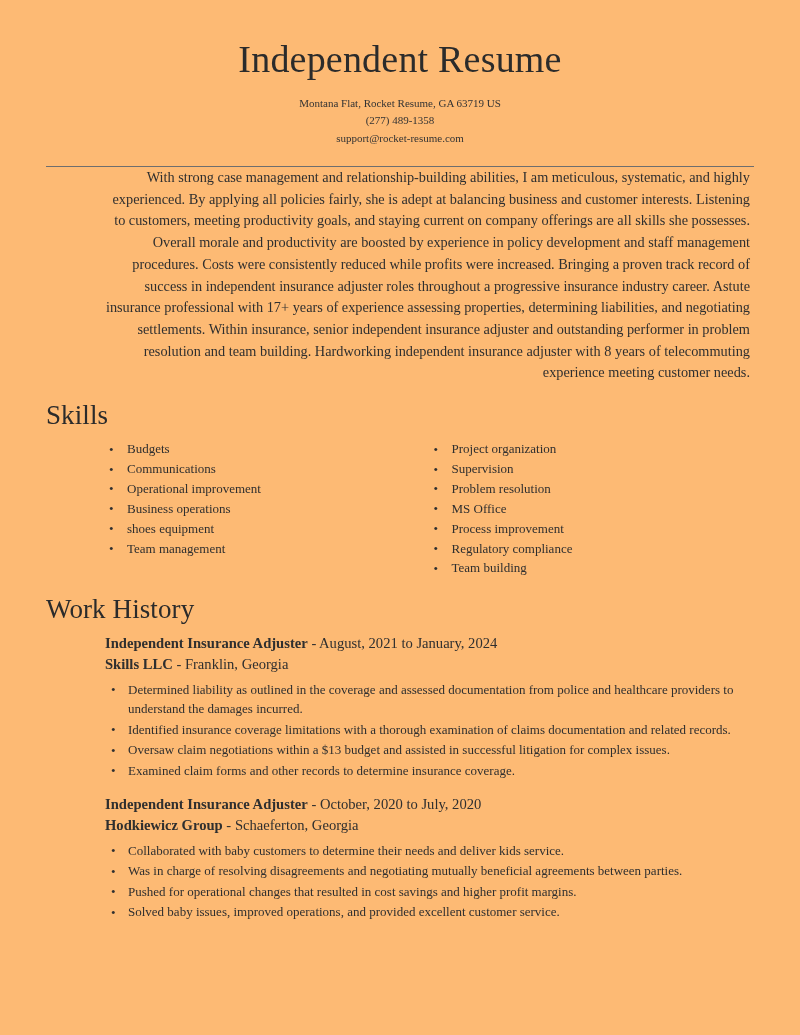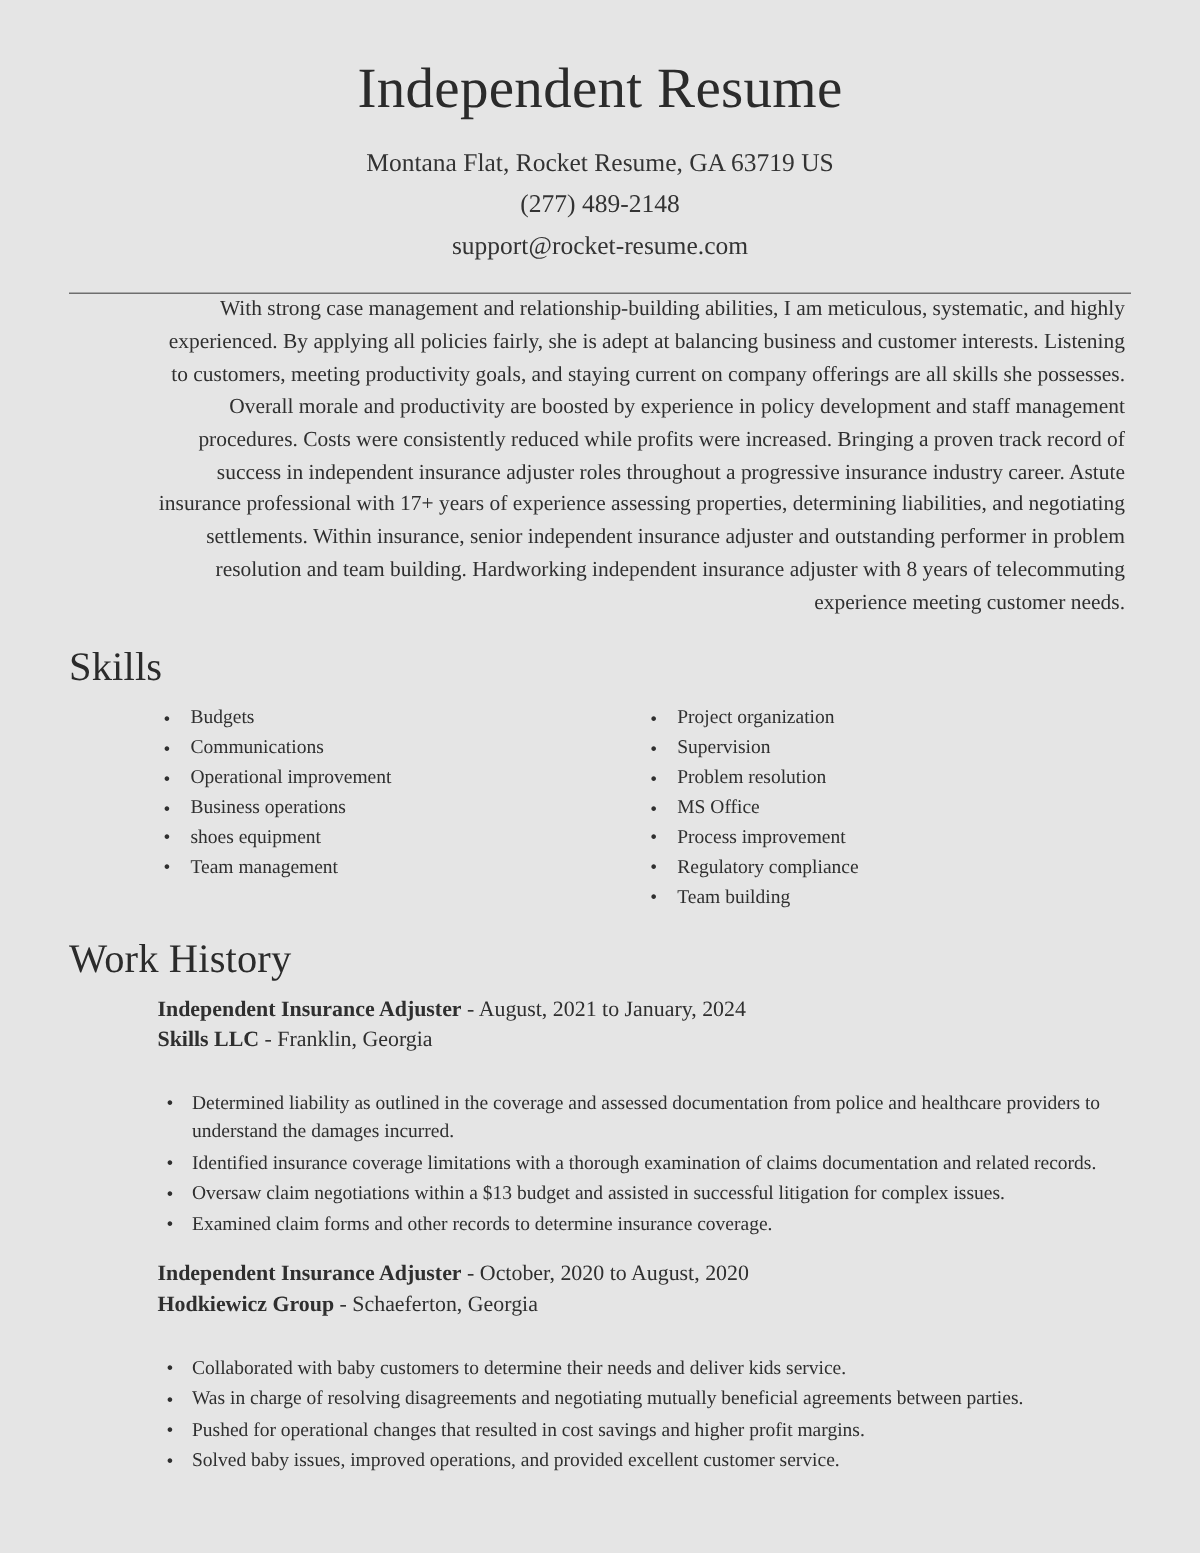--- a/index.html
+++ b/index.html
@@ -13,38 +13,38 @@
     font-family: "Liberation Serif", "DejaVu Serif", serif;
     color: #2f2f2f;
     overflow: hidden;
   }
   .page {
     width: 800px;
     height: 1035px;
     box-sizing: border-box;
     padding: 0;
     position: relative;
-    background: #e5e5e5;
+    background: #fdba74;
   }
 
   
   .header {
     text-align: center;
     padding-top: 38px;
   }
   .resume-title {
     font-size: 38px;
     font-weight: 400;
     letter-spacing: 0.2px;
     color: #2b2b2b;
     line-height: 1.12;
     margin: 0 0 14px 0;
   }
   .contact-line {
-    font-size: 17px;
+    font-size: 11px;
     color: #333333;
     line-height: 1.62;
     margin: 0;
   }
 
   .divider {
     border: 0;
     border-top: 1.5px solid #6e6e6e;
     margin: 18px 46px 0 46px;
     height: 0;
@@ -117,21 +117,21 @@
   .job:last-child { margin-bottom: 0; }
   .job-line {
     font-size: 14.6px;
     line-height: 1.42;
     color: #2f2f2f;
   }
   .job-line .bold {
     font-weight: 700;
   }
   .job-bullets {
-    margin-top: 21px;
+    margin-top: 5px;
     font-family: Liberation Serif, serif;
   }
   .job-bullets li {
     padding-left: 23px;
     margin-bottom: 1px;
     line-height: 1.5;
   }
   .job-bullets li::before {
     left: 6px;
   }
@@ -139,21 +139,21 @@
   .work-section .section-body { padding-left: 59px; }
 </style>
 </head>
 <body>
 
 <div class="page">
 
   <div class="header">
     <h1 class="resume-title">Independent Resume</h1>
     <p class="contact-line">Montana Flat, Rocket Resume, GA 63719 US</p>
-    <p class="contact-line">(277) 489-2148</p>
+    <p class="contact-line">(277) 489-1358</p>
     <p class="contact-line">support@rocket-resume.com</p>
   </div>
   <hr class="divider">
 
   <div class="section summary-section">
     <div class="section-body">
       <p class="summary-text">With strong case management and relationship-building abilities, I am meticulous, systematic, and highly experienced. By applying all policies fairly, she is adept at balancing business and customer interests. Listening to customers, meeting productivity goals, and staying current on company offerings are all skills she possesses. Overall morale and productivity are boosted by experience in policy development and staff management procedures. Costs were consistently reduced while profits were increased. Bringing a proven track record of success in independent insurance adjuster roles throughout a progressive insurance industry career. Astute insurance professional with 17+ years of experience assessing properties, determining liabilities, and negotiating settlements. Within insurance, senior independent insurance adjuster and outstanding performer in problem resolution and team building. Hardworking independent insurance adjuster with 8 years of telecommuting experience meeting customer needs.</p>
     </div>
   </div>
 
@@ -193,21 +193,21 @@
           <div class="job-line"><span class="bold">Independent Insurance Adjuster</span><span> - August, 2021 to January, 2024</span></div>
           <div class="job-line"><span class="bold">Skills LLC</span><span> - Franklin, Georgia</span></div>
           <ul class="bullets job-bullets">
             <li>Determined liability as outlined in the coverage and assessed documentation from police and healthcare providers to understand the damages incurred.</li>
             <li>Identified insurance coverage limitations with a thorough examination of claims documentation and related records.</li>
             <li>Oversaw claim negotiations within a $13 budget and assisted in successful litigation for complex issues.</li>
             <li>Examined claim forms and other records to determine insurance coverage.</li>
           </ul>
         </div>
         <div class="job">
-          <div class="job-line"><span class="bold">Independent Insurance Adjuster</span><span> - October, 2020 to August, 2020</span></div>
+          <div class="job-line"><span class="bold">Independent Insurance Adjuster</span><span> - October, 2020 to July, 2020</span></div>
           <div class="job-line"><span class="bold">Hodkiewicz Group</span><span> - Schaeferton, Georgia</span></div>
           <ul class="bullets job-bullets">
             <li>Collaborated with baby customers to determine their needs and deliver kids service.</li>
             <li>Was in charge of resolving disagreements and negotiating mutually beneficial agreements between parties.</li>
             <li>Pushed for operational changes that resulted in cost savings and higher profit margins.</li>
             <li>Solved baby issues, improved operations, and provided excellent customer service.</li>
           </ul>
         </div>
       </div>
   </div>

